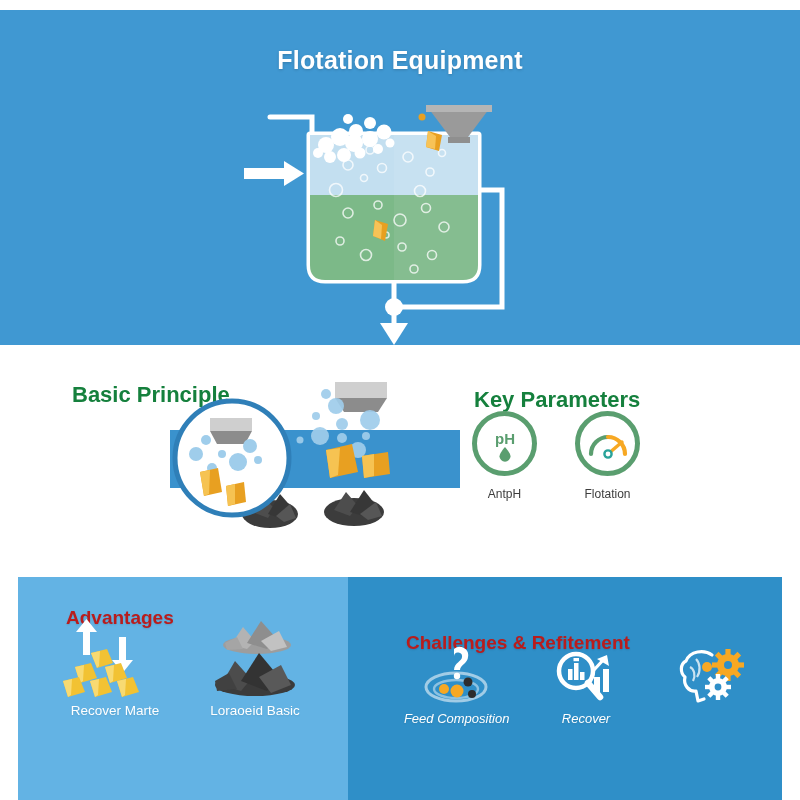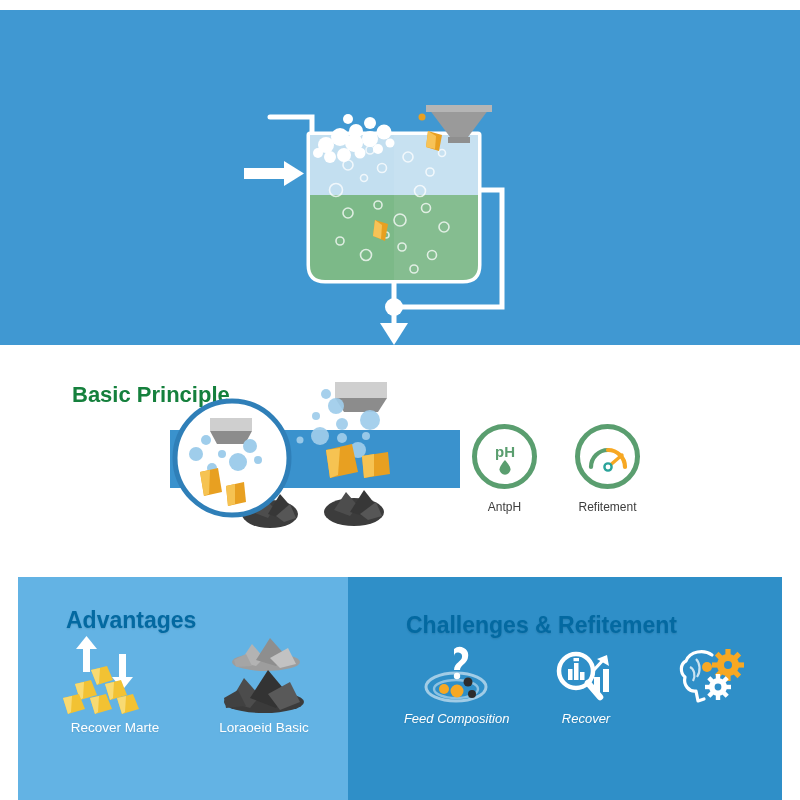--- a/index.html
+++ b/index.html
@@ -42,21 +42,21 @@
     font-size:22px;
     font-weight:bold;
   }
   #basic-title{left:72px;top:382px;}
   #keyparam-title{left:474px;top:387px;}
 
   .principle-wrap{position:absolute;left:130px;top:368px;width:330px;height:200px;}
 
   
   .kp-row{
-    position:absolute;left:466px;top:424px;width:300px;height:110px;
+    position:absolute;left:466px;top:411px;width:300px;height:110px;
     display:flex;gap:26px;align-items:flex-start;
   }
   .kp-item{width:77px;display:flex;flex-direction:column;align-items:center;}
   .kp-circle{
     width:65px;height:65px;border-radius:50%;
     border:5px solid #5a9e6f;
     background:#ffffff;
     display:flex;align-items:center;justify-content:center;
     box-sizing:border-box;
   }
@@ -73,29 +73,29 @@
   .panel-left{
     position:absolute;left:18px;top:0;width:330px;height:223px;
     background:#63b3e4;
   }
   .panel-right{
     position:absolute;left:348px;top:0;width:434px;height:223px;
     background:#2f8fc8;
   }
   .panel-title{
     position:absolute;
-    color:#0369a1;font-size:23px;font-weight:bold;
+    color:#b91c1c;font-size:19px;font-weight:bold;
     text-shadow:0 1px 2px rgba(0,0,0,.12);
   }
   #adv-title{left:66px;top:607px;}
-  #chal-title{left:406px;top:612px;}
+  #chal-title{left:406px;top:632px;}
 
   .adv-row{
-    position:absolute;left:50px;top:636px;width:280px;height:110px;
-    display:flex;gap:19px;
+    position:absolute;left:50px;top:619px;width:280px;height:110px;
+    display:flex;gap:10px;
   }
   .adv-item{width:130px;display:flex;flex-direction:column;align-items:center;}
   .adv-art{height:78px;display:flex;align-items:flex-end;justify-content:center;}
   .adv-label{
     margin-top:6px;color:#ffffff;font-size:13.5px;white-space:nowrap;
     text-shadow:0 1px 2px rgba(0,0,0,.10);
   }
 
   .chal-row{
     position:absolute;left:396px;top:645px;width:380px;height:120px;
@@ -108,20 +108,21 @@
     text-shadow:0 1px 2px rgba(0,0,0,.10);
   }
 </style>
 </head>
 <body>
 
 <div class="page">
 
   <div class="header-band">
 
+    <div class="header-title">Flotation Equipment</div>
 
     <div class="cell-wrap">
       <svg width="300" height="250" viewBox="0 0 300 250" xmlns="http://www.w3.org/2000/svg">
         <defs>
           <clipPath id="tankClip">
             <path d="M80,40 L248,40 L248,170 Q248,185 233,185 L95,185 Q80,185 80,170 Z"></path>
           </clipPath>
         </defs>
 
         <g stroke="#ffffff" stroke-width="5" fill="none" stroke-linecap="round">
@@ -268,20 +269,21 @@
           <circle cx="128" cy="92" r="4"></circle>
         </g>
         <polygon points="70,104 88,100 92,124 74,128" fill="#e8a021"></polygon>
         <polygon points="70,104 80,102 79,126 74,128" fill="#f6c352"></polygon>
         <polygon points="96,118 114,114 116,134 98,138" fill="#e8a021"></polygon>
         <polygon points="96,118 105,116 105,136 98,138" fill="#f6c352"></polygon>
       </g>
     </svg>
   </div>
 
+  <div class="sec-title" id="keyparam-title">Key Parameters</div>
 
   <div class="kp-row">
 
     <div class="kp-item">
       <div class="kp-circle">
         <svg width="38" height="38" viewBox="0 0 38 38" xmlns="http://www.w3.org/2000/svg">
           <text x="19" y="19" text-anchor="middle" font-family="Liberation Sans, sans-serif" font-size="15" font-weight="bold" fill="#5a9e6f">pH</text>
           <path d="M19,22 C19,22 13.5,28 13.5,31.2 A5.5,5.5 0 0 0 24.5,31.2 C24.5,28 19,22 19,22 Z" fill="#5a9e6f"></path>
         </svg>
       </div>
@@ -291,21 +293,21 @@
 
     <div class="kp-item">
       <div class="kp-circle">
         <svg width="42" height="34" viewBox="0 0 42 34" xmlns="http://www.w3.org/2000/svg">
           <path d="M4,27 A17,17 0 0 1 21,10" fill="none" stroke="#5a9e6f" stroke-width="4.2" stroke-linecap="round"></path>
           <path d="M21,10 A17,17 0 0 1 38,27" fill="none" stroke="#f7a823" stroke-width="4.2" stroke-linecap="round"></path>
           <line x1="21" y1="27" x2="35" y2="15" stroke="#f7a823" stroke-width="3.4" stroke-linecap="round"></line>
           <circle cx="21" cy="27" r="3.6" fill="#ffffff" stroke="#2aa39a" stroke-width="2.4"></circle>
         </svg>
       </div>
-      <div class="kp-label">Refitement</div>
+      <div class="kp-label">Flotation</div>
     </div>
   </div>
 
   <div class="bottom">
     <div class="panel-left"></div>
     <div class="panel-right"></div>
   </div>
 
   <div class="panel-title" id="adv-title">Advantages</div>
 

